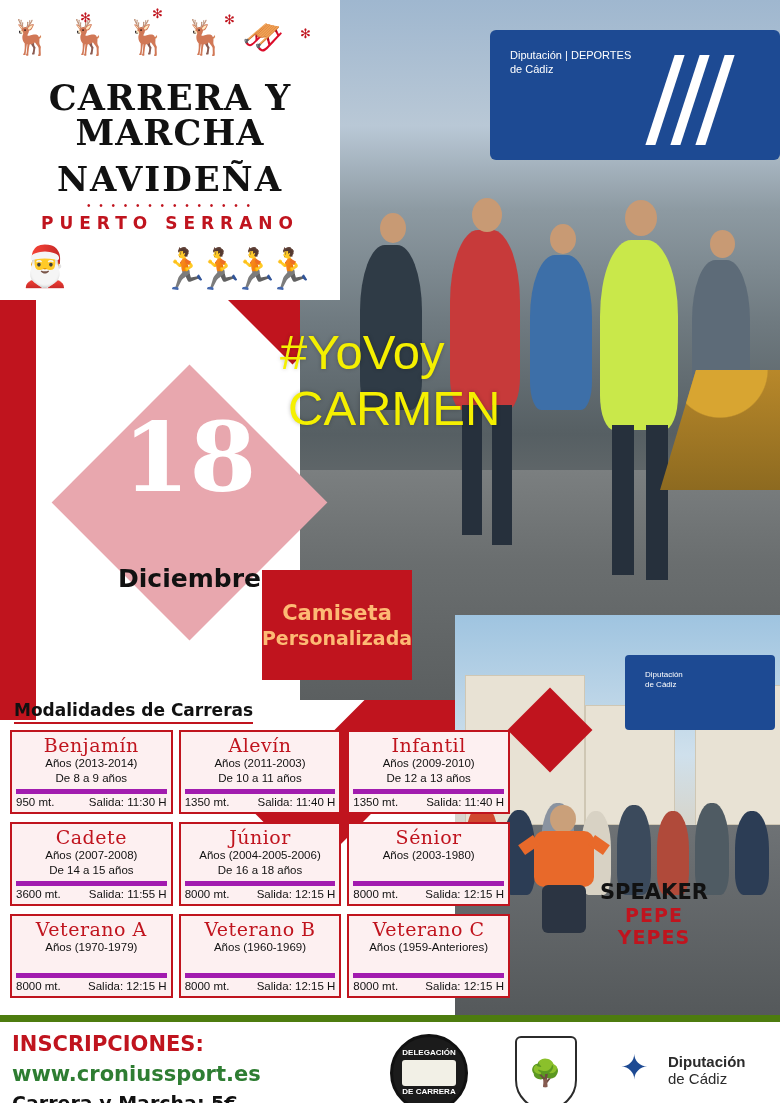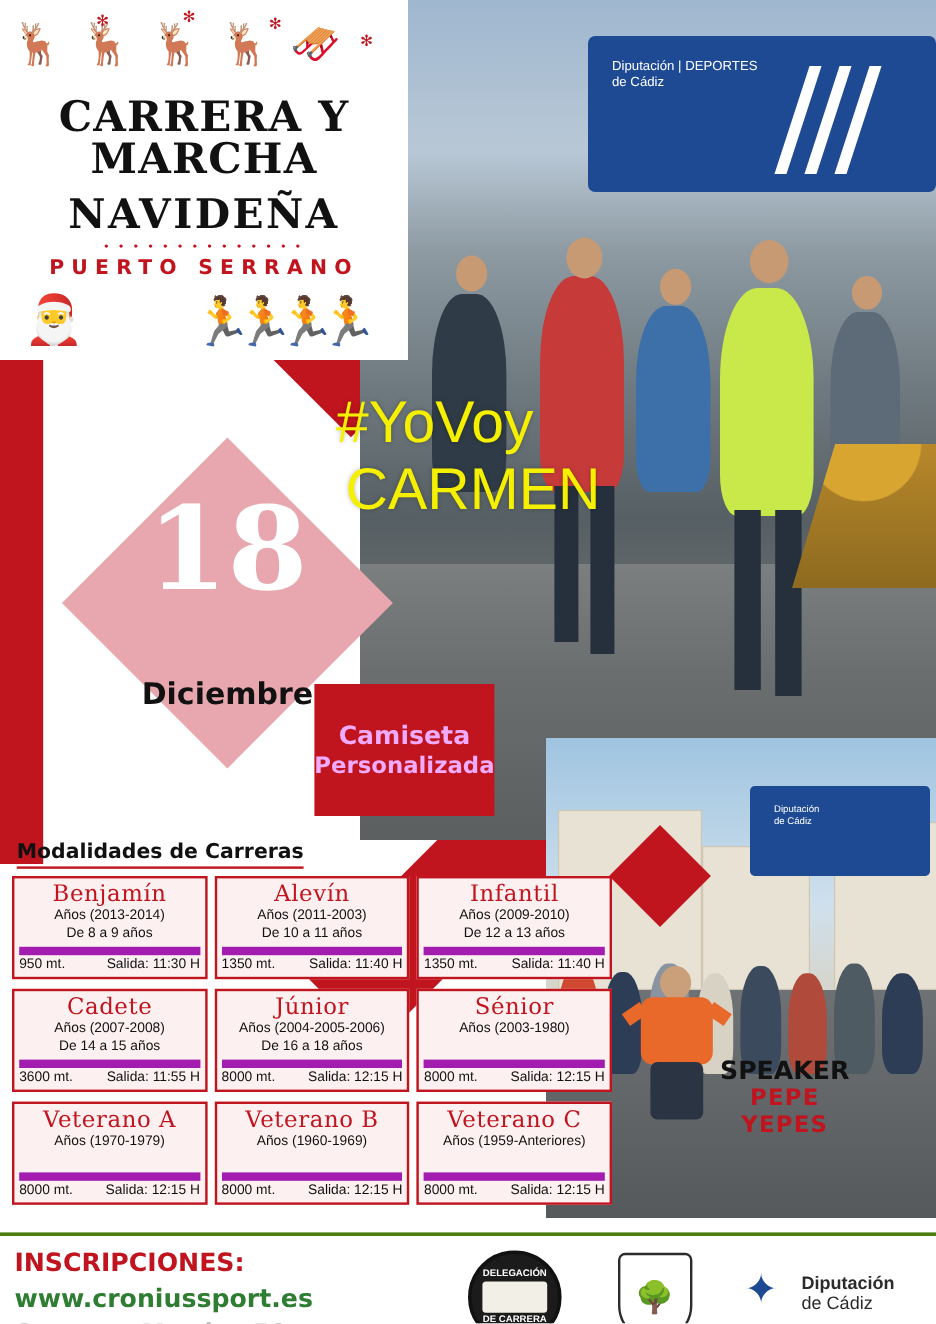--- a/index.html
+++ b/index.html
@@ -198,21 +198,21 @@
     margin-top: 21px;
   }
 
   
   .camiseta {
     position: absolute;
     left: 262px; top: 570px;
     width: 150px; height: 110px;
     background: #c0141e;
     z-index: 9;
-    color: #f0abfc;
+    color: #fdba74;
     display: flex; flex-direction: column;
     align-items: center; justify-content: center;
     text-align: center;
     font-family: "DejaVu Sans", sans-serif;
     font-weight: bold;
   }
   .camiseta .c1 { font-size: 21px; }
   .camiseta .c2 { font-size: 19px; margin-top: 2px; }
 
   
@@ -247,21 +247,21 @@
     font-weight: normal;
     letter-spacing: .5px;
     line-height: 1.1;
   }
   .card .yrs, .card .ages {
     font-size: 11.5px; color: #111; line-height: 1.35;
   }
   .card .row {
     display: flex; justify-content: space-between;
     font-size: 11.5px; color: #111;
-    border-top: 7px solid #a21caf;
+    border-top: 5px solid #a21caf;
     margin-top: 2px; padding-top: 2px;
   }
 
   
   .speaker-diamond {
     position: absolute; left: 520px; top: 700px;
     width: 60px; height: 60px; background: #c0141e;
     transform: rotate(45deg); z-index: 5;
   }
   .speaker-block {
@@ -276,23 +276,23 @@
   .speaker-block .s3 {
     font-family: "DejaVu Sans", sans-serif; font-weight: bold;
     font-size: 19px; color: #c0141e; letter-spacing: 1px;
   }
   .jumper {
     position: absolute; left: 520px; top: 805px; width: 90px; height: 140px; z-index: 11;
   }
 
   
   .footer {
-    position: absolute; left: 0; bottom: 0; width: 780px; height: 76px;
+    position: absolute; left: 0; bottom: 0; width: 780px; height: 88px;
     background: #ffffff; z-index: 12;
-    border-top: 3px solid #4d7c0f;
+    border-top: 7px solid #4d7c0f;
   }
   .footer .insc {
     position: absolute; left: 12px; top: 10px;
     font-family: "DejaVu Sans", sans-serif; font-weight: bold;
     font-size: 21px; color: #c0141e;
   }
   .footer .web {
     position: absolute; left: 12px; top: 40px;
     font-family: "DejaVu Sans", sans-serif; font-weight: bold;
     font-size: 21px; color: #2e7d32;

